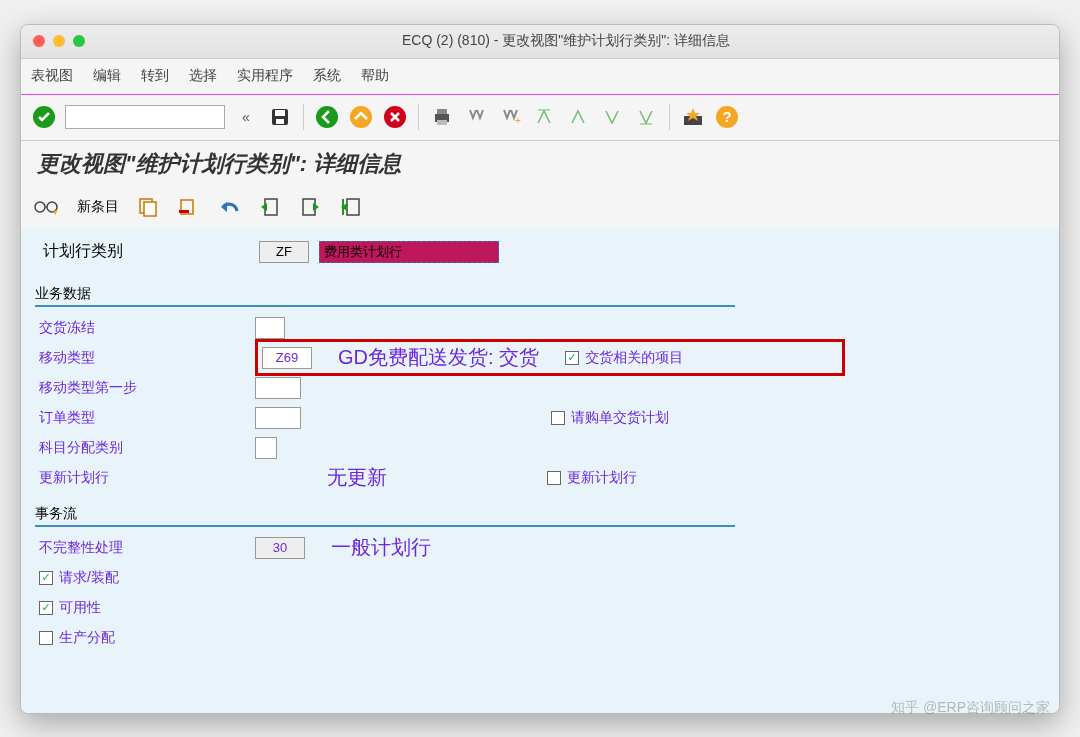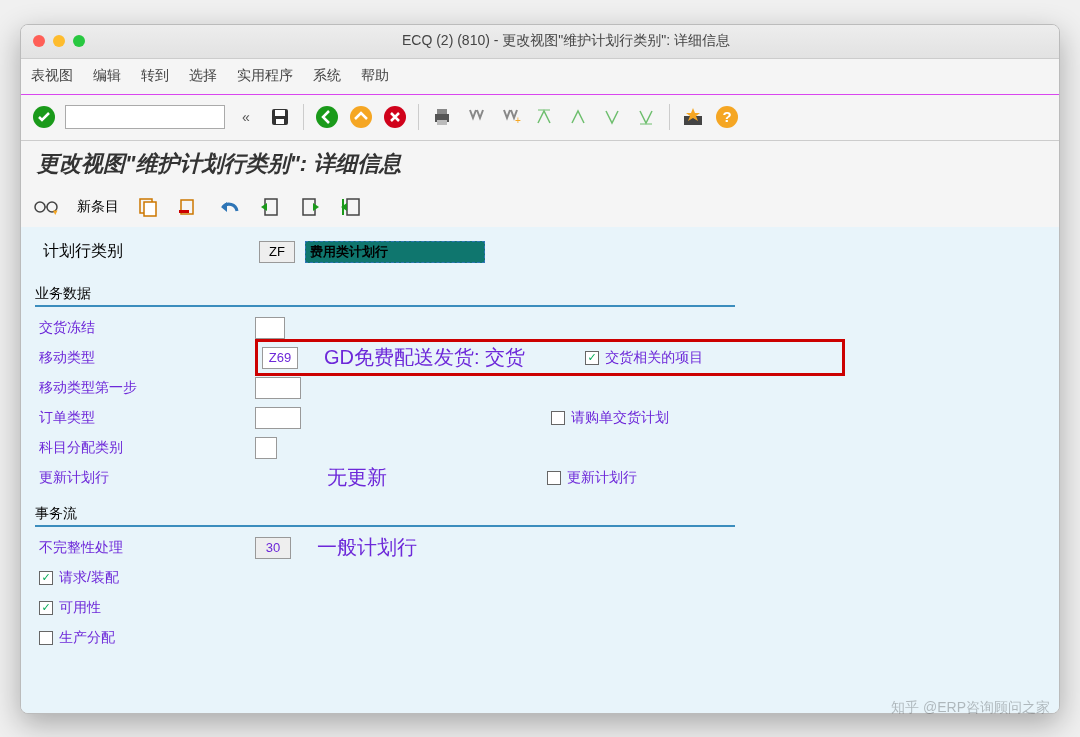--- a/index.html
+++ b/index.html
@@ -15,31 +15,31 @@
   .toolbar { height: 46px; display: flex; align-items: center; padding: 0 10px; gap: 8px; background: #f5f5f5; border-bottom: 1px solid #ccc; }
   .tb-input { width: 160px; height: 24px; border: 1px solid #aaa; background: #fff; }
   .tb-btn { width: 26px; height: 26px; display: flex; align-items: center; justify-content: center; cursor: pointer; }
   .tb-sep { width: 1px; height: 26px; background: #ccc; margin: 0 2px; }
   .heading { padding: 8px 16px; font-size: 22px; font-style: italic; font-weight: bold; color: #333; background: #f5f5f5; }
   .subtoolbar { height: 40px; display: flex; align-items: center; padding: 0 12px; gap: 18px; background: #f5f5f5; }
   .sub-btn { display: flex; align-items: center; gap: 4px; font-size: 14px; cursor: pointer; }
   .content { padding: 8px 14px 14px 14px; flex: 1; background: #e8f4fa; overflow: auto; }
   .row { display: flex; align-items: center; height: 30px; font-size: 14px; color: #6d28d9; }
   .label { width: 220px; padding-left: 4px; }
-  .fieldcode { width: 36px; height: 22px; border: 1px solid #999; background: #eee; text-align: center; font-size: 13px; line-height: 20px; margin-right: 10px; }
+  .fieldcode { width: 50px; height: 22px; border: 1px solid #999; background: #eee; text-align: center; font-size: 13px; line-height: 20px; margin-right: 10px; }
   .fieldinput { width: 180px; height: 22px; border: 1px solid #5b9bd5; background: #fff; padding: 0 4px; font-size: 13px; }
-  .fieldinput.sel { background: #0f766e; border: 1px dashed #2e75b6; font-weight: bold; }
+  .fieldinput.sel { background: #be185d; border: 1px dashed #2e75b6; }
   .smallbox { width: 30px; height: 22px; border: 1px solid #999; background: #fff; }
   .desc { margin-left: 16px; font-size: 20px; }
   .chk { width: 14px; height: 14px; border: 1px solid #666; background: #fff; display: inline-flex; align-items: center; justify-content: center; margin-right: 6px; }
   .chk.checked::after { content: "✓"; font-size: 11px; color: #0a5; }
   .group { margin-top: 12px; }
   .group-title { font-weight: normal; font-size: 14px; border-bottom: 2px solid #3b8dbd; padding-bottom: 2px; margin-bottom: 6px; width: 700px; }
   .hl-row { border: 3px solid #c00; padding: 2px 4px; display: flex; align-items: center; }
-  .col2 { margin-left: 60px; display: flex; align-items: center; }
+  .col2 { margin-left: 26px; display: flex; align-items: center; }
   .watermark { position: absolute; right: 30px; bottom: 20px; font-size: 14px; color: rgba(0,0,0,0.25); }
   svg { display: block; }
   .toprow { display:flex; align-items:center; padding: 6px 4px 10px 4px; }
 </style>
 </head>
 <body>
 
 <div class="window">
   <div class="titlebar">
     <div class="dots">

